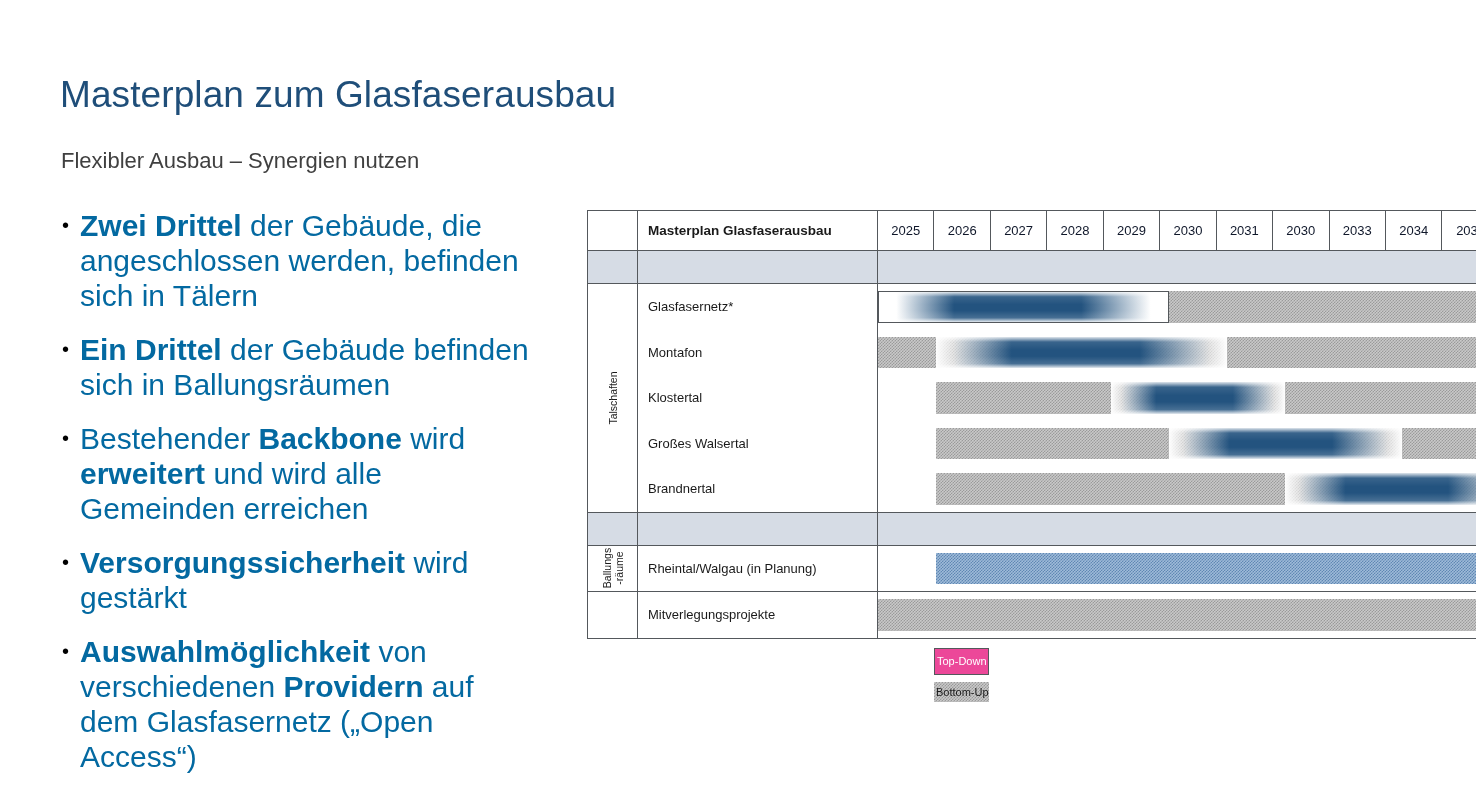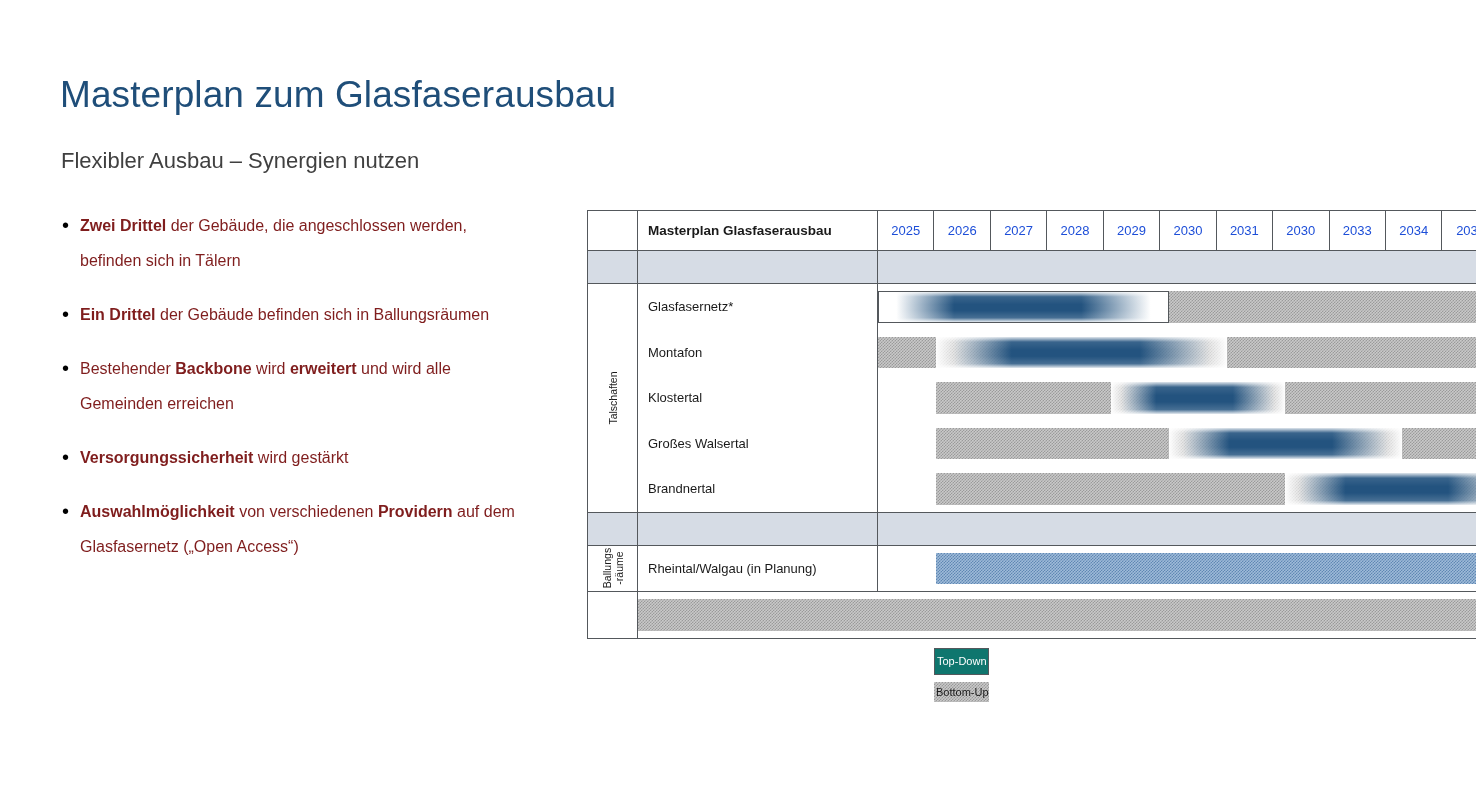--- a/index.html
+++ b/index.html
@@ -50,23 +50,23 @@
   }
   .bullet-marker {
     width: 18px;
     flex: 0 0 18px;
     font-size: 20px;
     line-height: 35px;
     color: #000;
     text-align: left;
   }
   .bullet-text {
-    font-size: 16px;
+    font-size: 30px;
     line-height: 35px;
-    color: #7f1d1d;
+    color: #0369a1;
   }
   .bullet-text b { font-weight: bold; }
 
   
   #gantt-figure {
     position: absolute;
     left: 545px;
     top: 210px;
     width: 931px;
     height: 540px;
@@ -129,21 +129,21 @@
   .year-cells { display: flex; height: 100%; }
   .year-cell {
     width: 56.45px;
     flex: 0 0 56.45px;
     border-right: 1.5px solid #54585c;
     box-sizing: border-box;
     display: flex;
     align-items: center;
     justify-content: center;
     font-size: 13px;
-    color: #1d4ed8;
+    color: #0f172a;
     background: #ffffff;
   }
   .year-cell:last-child { border-right: none; }
 
   
   .g-section {
     height: 33px;
     background: #d6dce5;
     border-bottom: 1.5px solid #54585c;
   }
@@ -229,21 +229,21 @@
     display: flex;
     align-items: center;
     justify-content: flex-start;
     font-size: 11px;
     color: #ffffff;
     padding-left: 2px;
     box-sizing: border-box;
     line-height: 12px;
   }
   #legend-topdown {
-    background: #0f766e;
+    background: #ec4899;
     border: 1px solid #54585c;
   }
   #legend-bottomup {
     margin-top: 7px;
     color: #1a1a1a;
     background-color: #c9c9c9;
     background-image:
       linear-gradient(45deg, #9a9a9a 25%, transparent 25%, transparent 75%, #9a9a9a 75%),
       linear-gradient(45deg, #9a9a9a 25%, transparent 25%, transparent 75%, #9a9a9a 75%);
     background-size: 3px 3px;
@@ -366,20 +366,21 @@
               <div class="g-track">
                 <div class="bar bar-dot-blue" style="left: 9.09091%; width: 90.9091%;"></div>
               </div>
             </div>
           </div>
         </div>
         <div style="display: flex;">
           <div class="g-rot" style="flex: 0 0 50px;"></div>
           <div style="flex: 1 1 auto;">
             <div class="g-row g-data">
+              <div class="g-label">Mitverlegungsprojekte</div>
               <div class="g-track">
                 <div class="bar bar-dot-gray" style="left: 0%; width: 100%;"></div>
               </div>
             </div>
           </div>
         </div>
       </div>
 
   </div>
 

